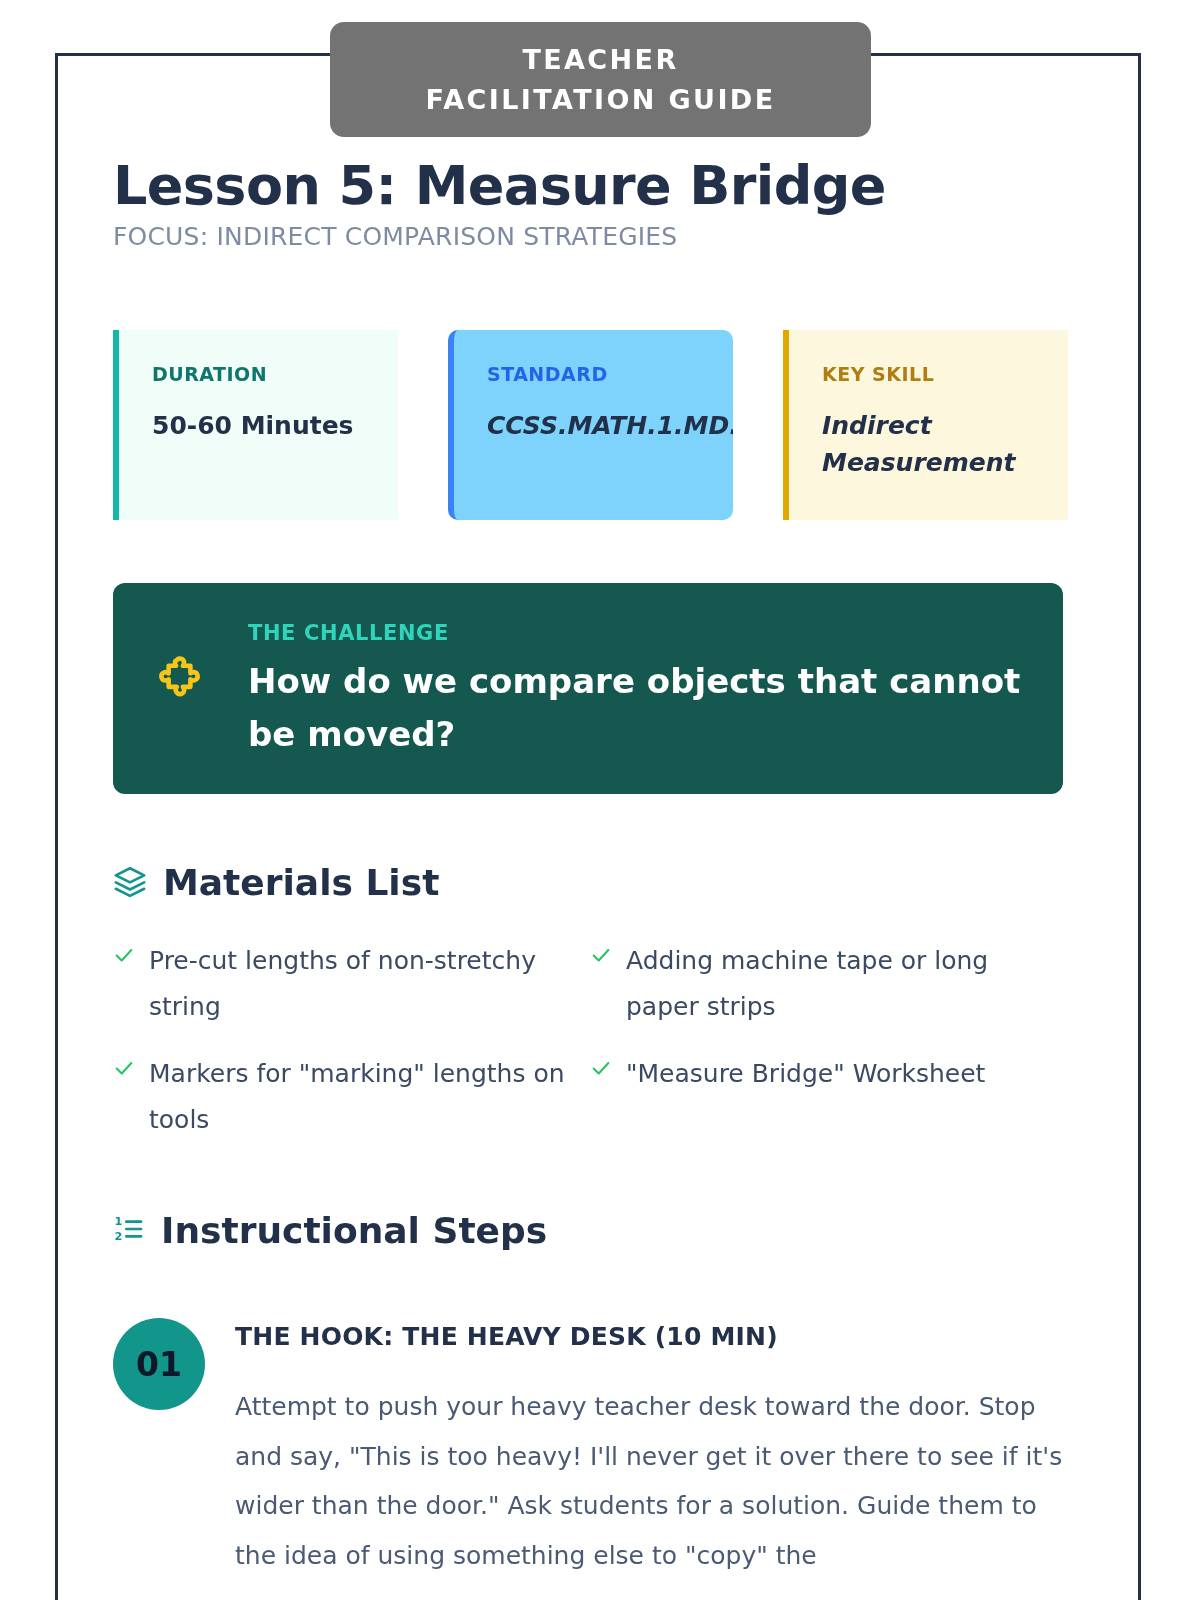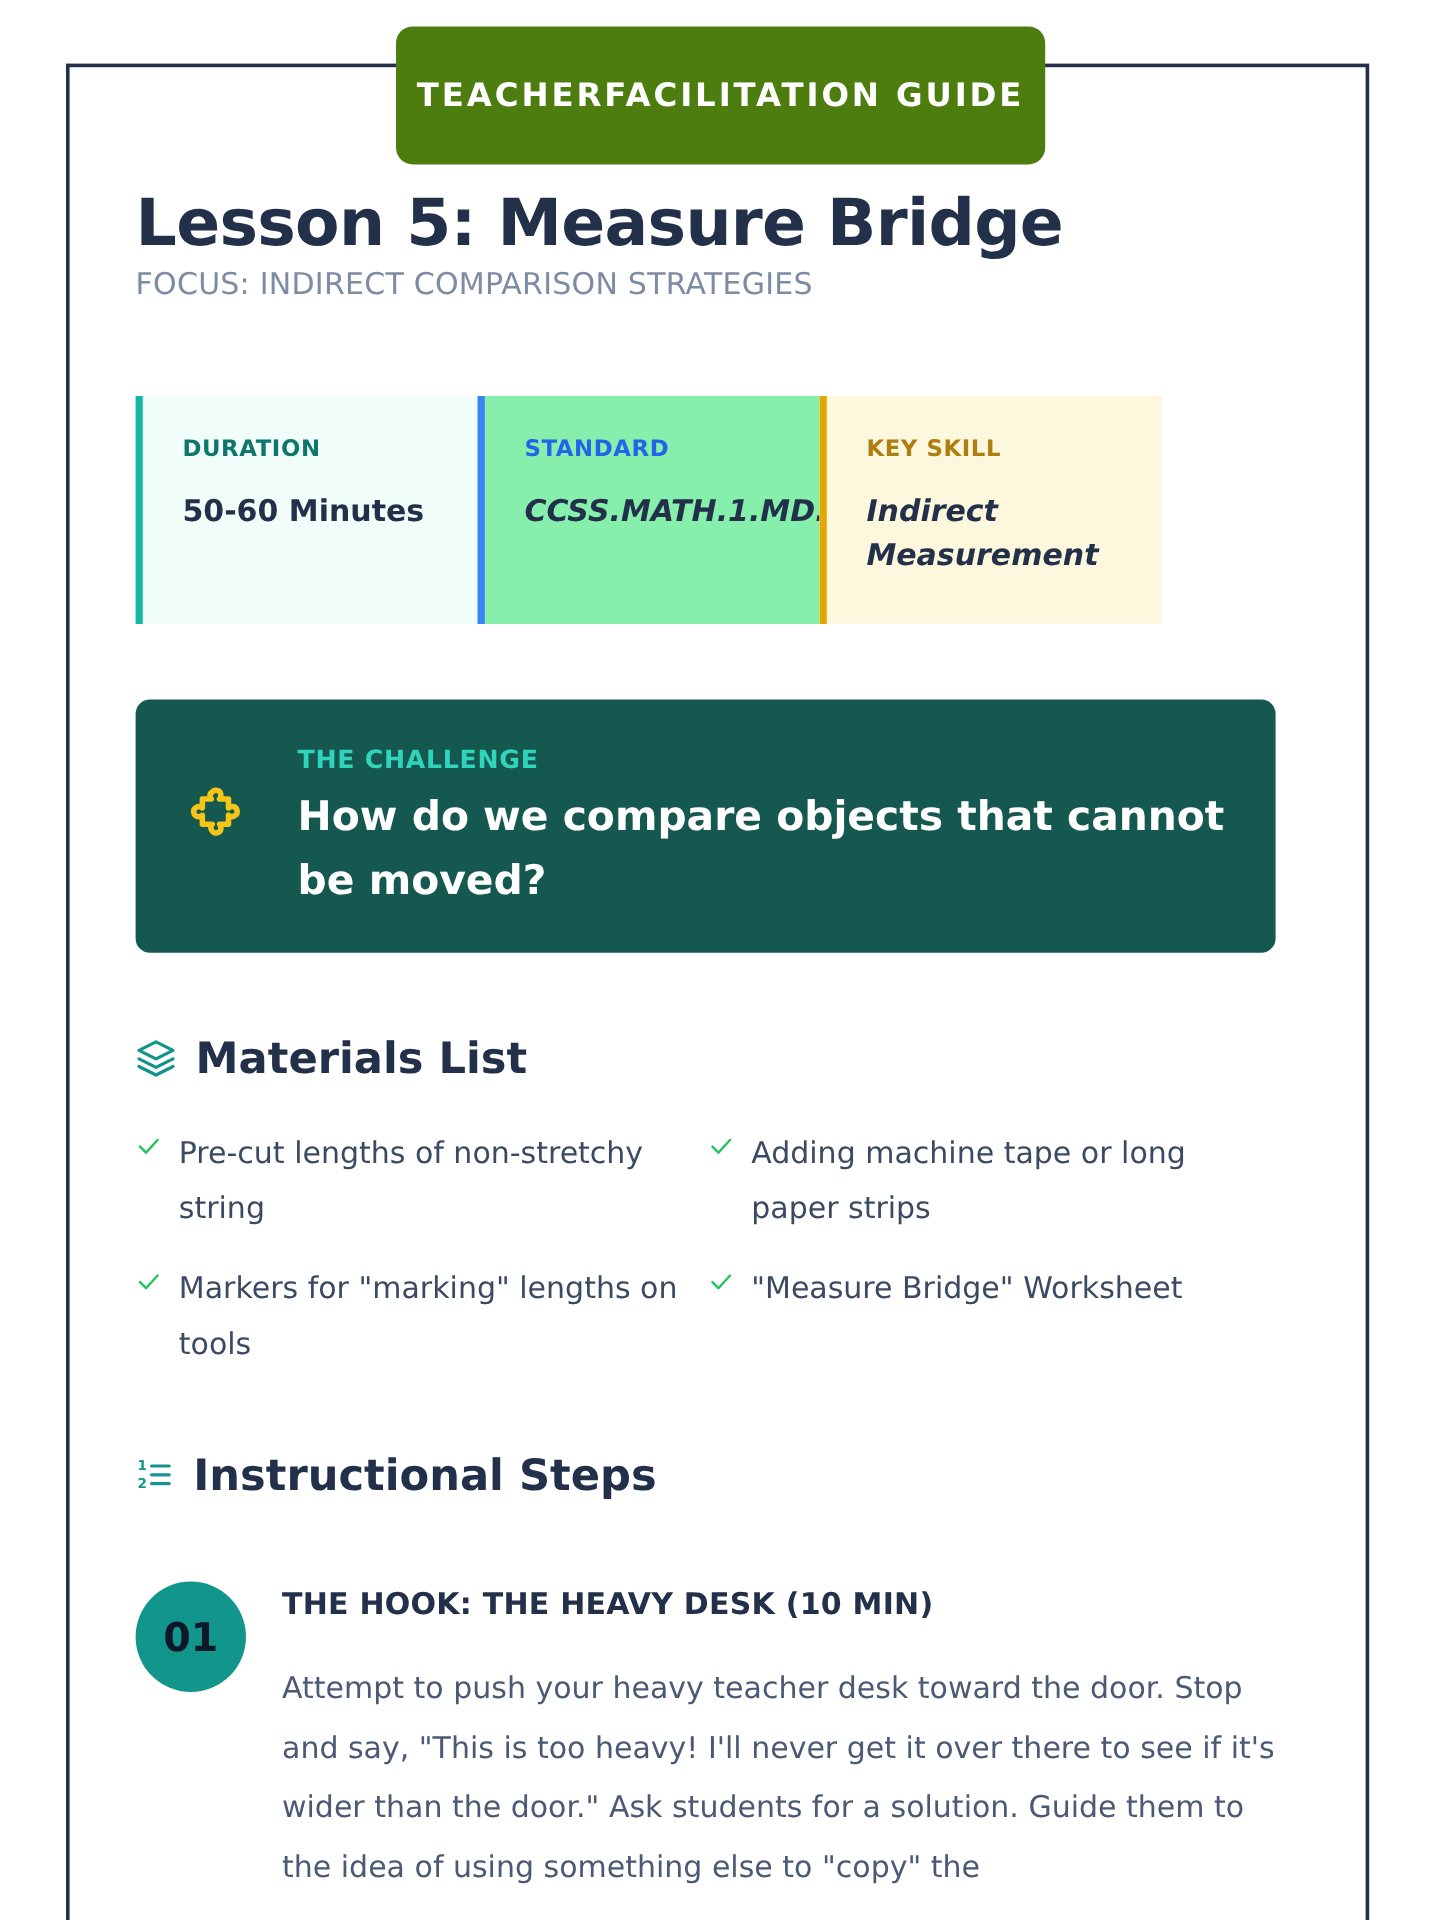--- a/index.html
+++ b/index.html
@@ -15,23 +15,23 @@
     left:55px;top:53px;
     width:1086px;height:1600px;
     border:3px solid #22304a;
     box-sizing:border-box;
     overflow:hidden;
   }
   .badge{
     position:absolute;
     left:330px;top:22px;
     width:541px;height:115px;
-    background:#4d7c0f;
+    background:#737373;
     border-radius:14px;
-    display:flex;flex-direction:row;
+    display:flex;flex-direction:column;
     align-items:center;justify-content:center;
     z-index:5;
   }
   .badge-line{
     color:#ffffff;
     font-weight:bold;
     font-size:27px;
     letter-spacing:2.4px;
     line-height:1.46;
     text-align:center;
@@ -53,39 +53,40 @@
   .cards{
     position:absolute;left:113px;top:330px;
     width:955px;height:190px;
     display:flex;
   }
   .card{
     width:285px;height:190px;
     box-sizing:border-box;
     border-left:6px solid #000;
     padding:33px 0 0 33px;
+    margin-right:50px;
     overflow:hidden;
     position:relative;
   }
   .card:last-child{margin-right:0;}
   .card-label{
     font-size:19px;font-weight:bold;letter-spacing:0.5px;
     margin-bottom:22px;
   }
   .card-value{
     font-size:25px;font-weight:bold;color:#22304a;
     line-height:1.48;
     white-space:nowrap;
   }
   .card-value.wrap{white-space:normal;}
   .card-value.italic{font-style:italic;}
 
   .card.duration{background:#f0fdf9;border-left-color:#14b8a6;}
   .card.duration .card-label{color:#0f766e;}
-  .card.standard{background:#86efac;border-left-color:#3b82f6;}
+  .card.standard{background:#7dd3fc;border-left-color:#3b82f6;border-radius:10px;}
   .card.standard .card-label{color:#2563eb;}
   .card.skill{background:#fdf7dd;border-left-color:#e0a800;}
   .card.skill .card-label{color:#b07d10;}
 
   .challenge{
     position:absolute;left:113px;top:583px;
     width:950px;height:211px;
     background:#14584f;
     border-radius:12px;
     box-sizing:border-box;

